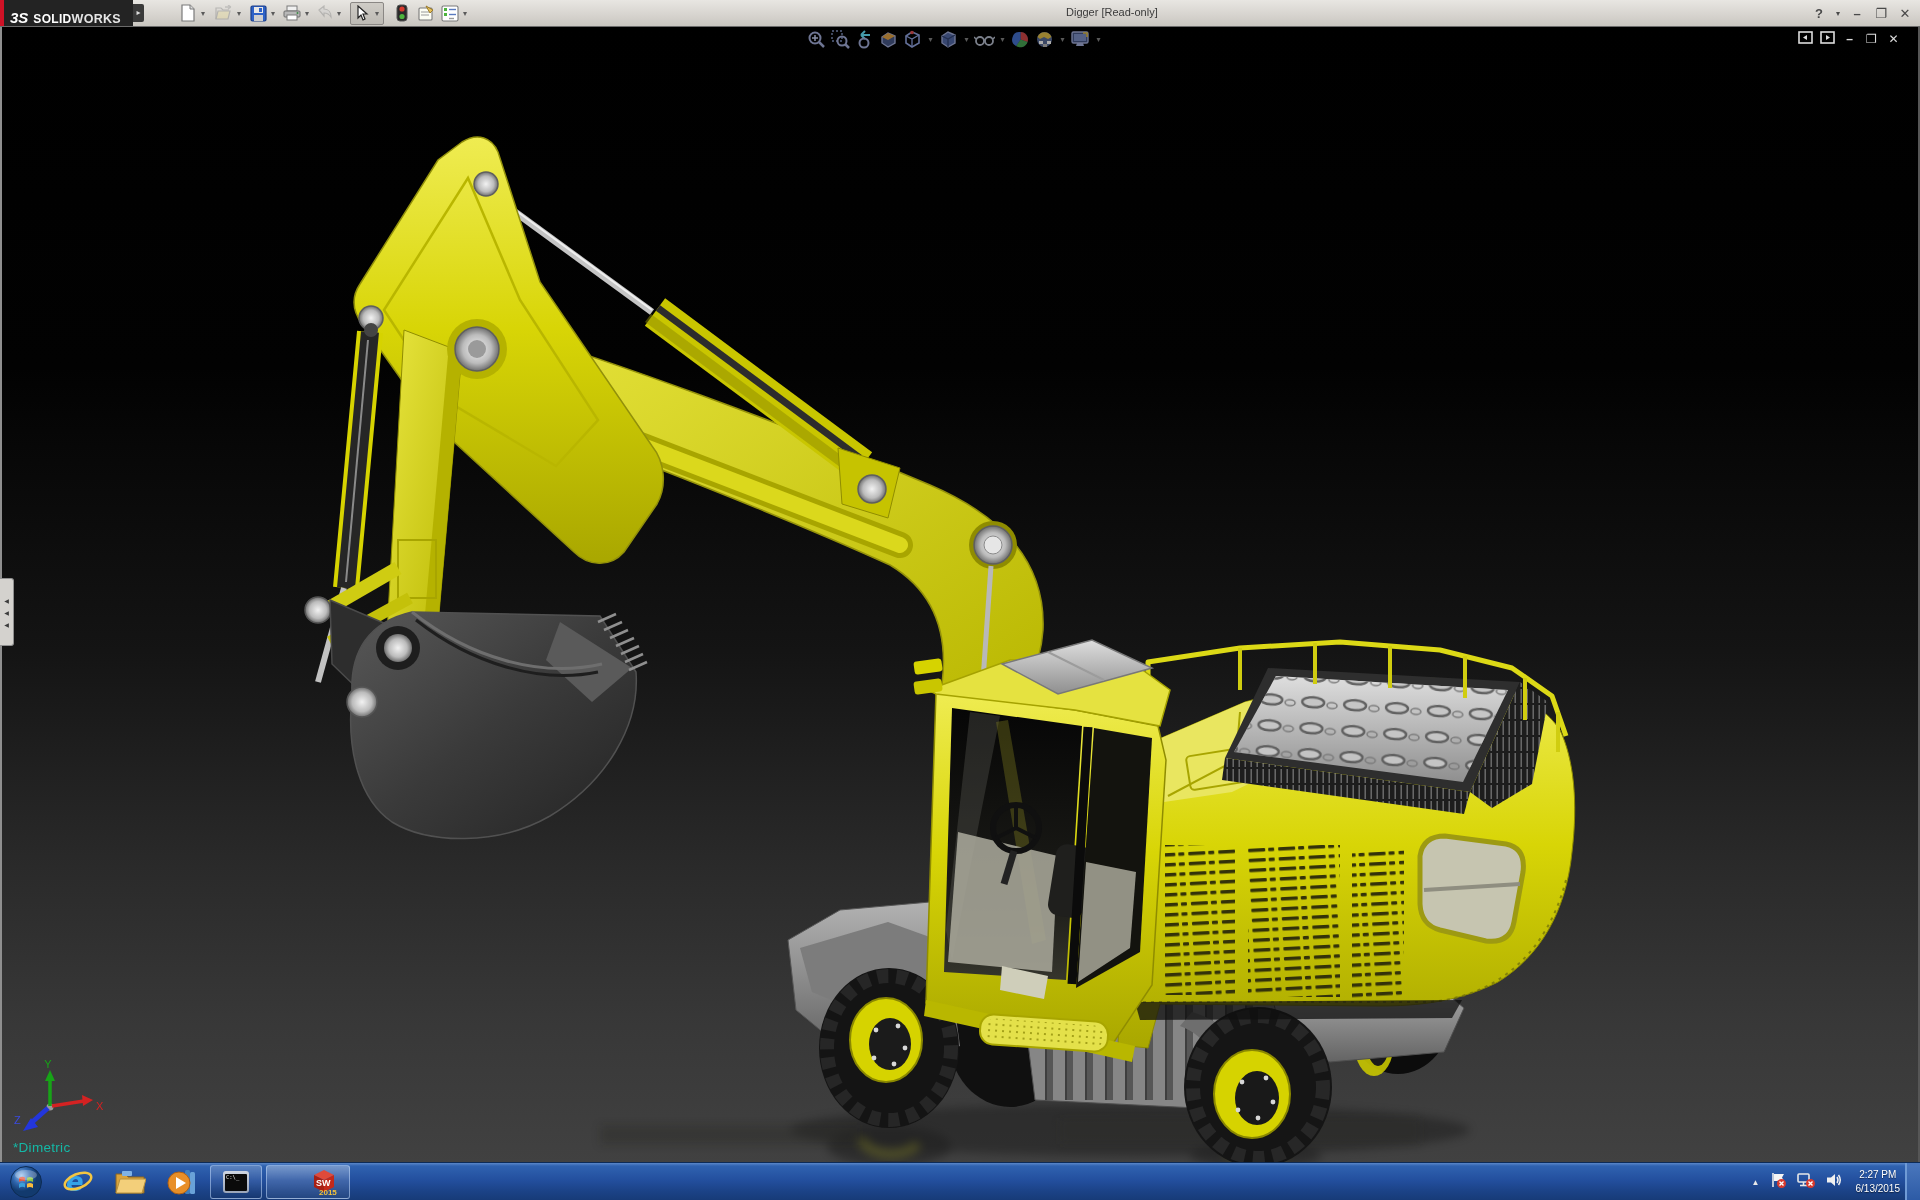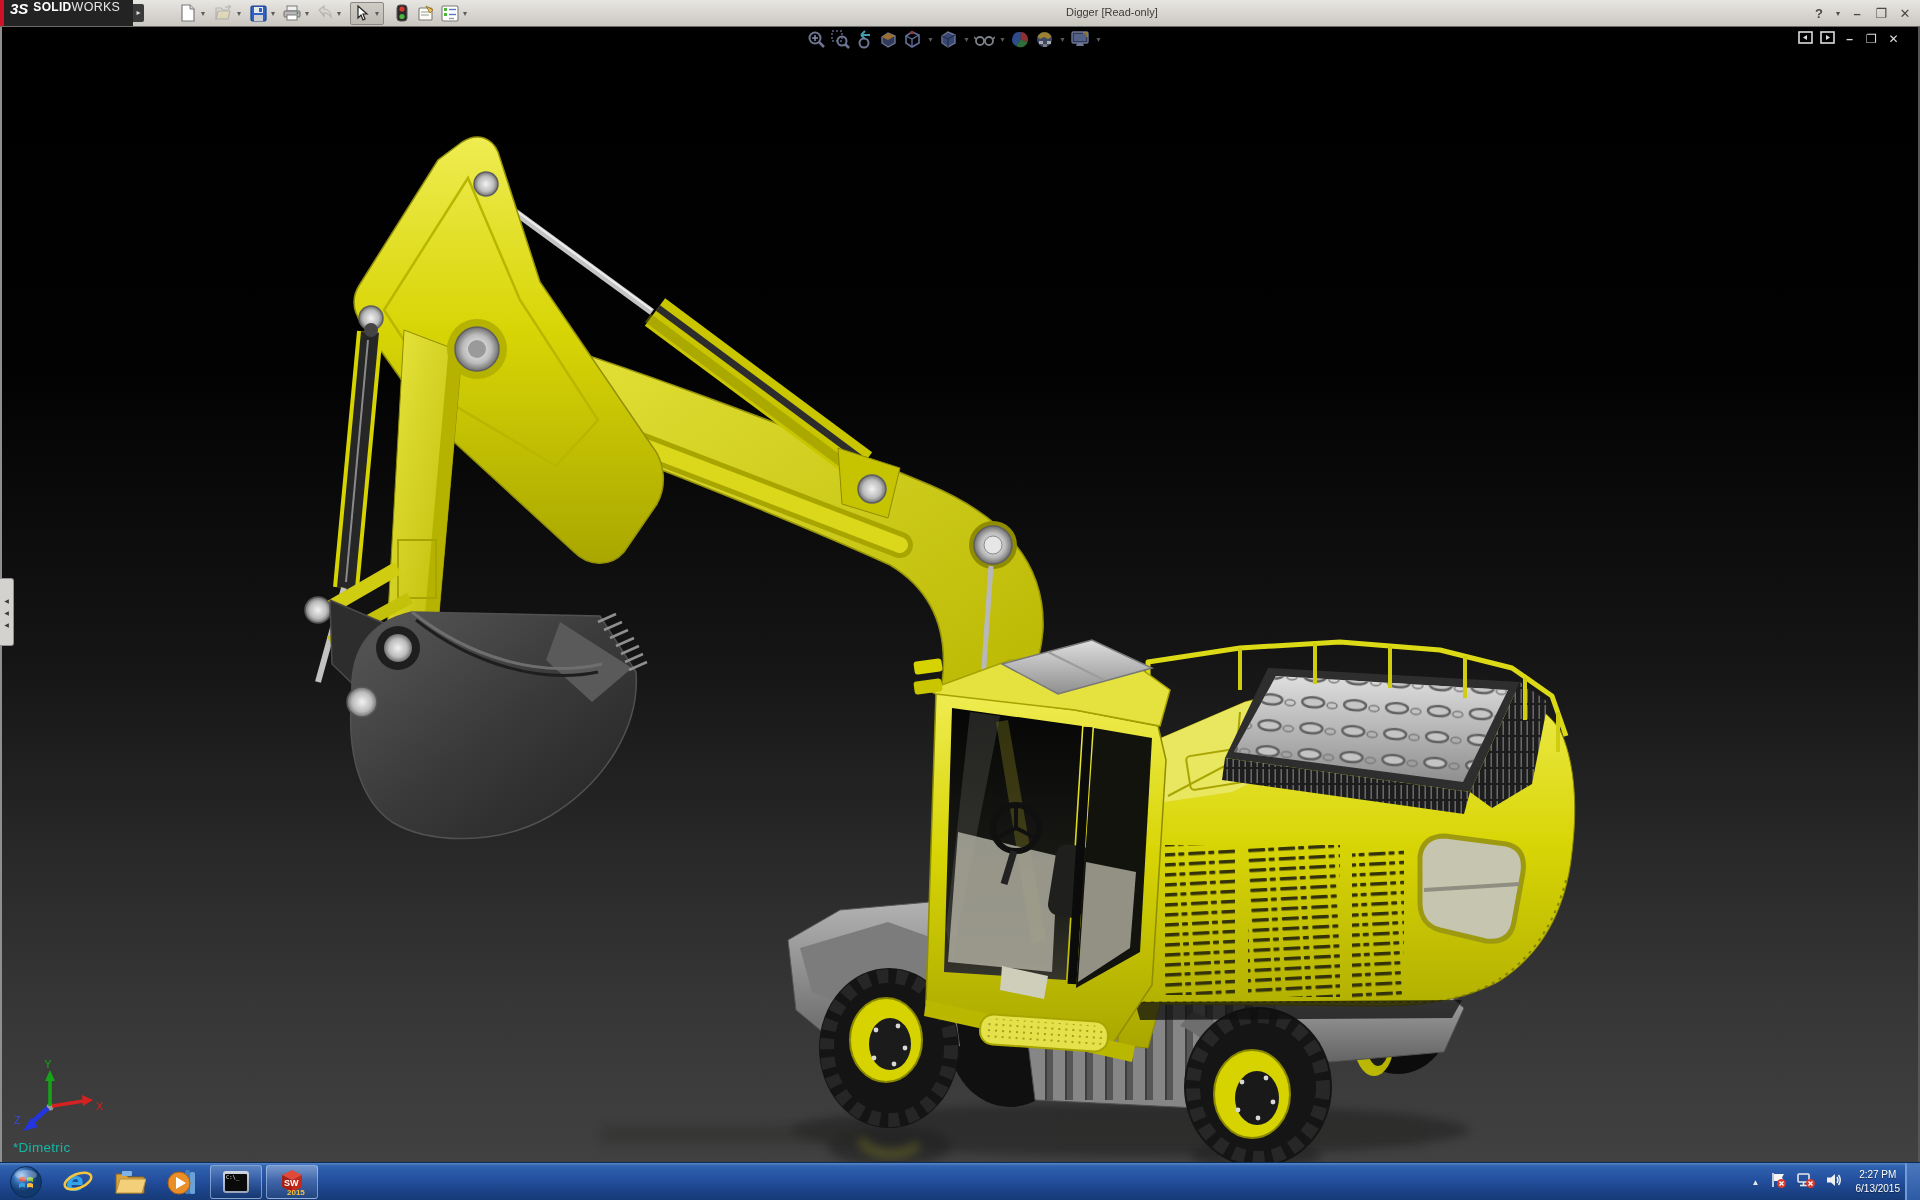--- a/index.html
+++ b/index.html
@@ -4,25 +4,25 @@
 <style>
   html,body{margin:0;padding:0;background:#000;}
   body{width:1920px;height:1200px;position:relative;overflow:hidden;
        font-family:"Liberation Sans","DejaVu Sans",sans-serif;
        -webkit-font-smoothing:antialiased;}
   
   .titlebar{position:absolute;left:0;top:0;width:1920px;height:26px;
     background:linear-gradient(#e8e6e2,#d6d3ce 60%,#c9c6c0);
     border-bottom:1px solid #6b6b6b;z-index:30;}
   .brand{position:absolute;left:0;top:0;width:133px;height:26px;background:#232323;
-    display:flex;align-items:flex-start;}
+    display:flex;align-items:flex-end;}
   .brand .red{position:absolute;left:0;top:0;width:4px;height:26px;background:#cf1226;}
   .brand .mark{color:#fff;font-style:italic;font-weight:bold;font-size:15px;margin-left:10px;}
   .brand .b1{color:#fff;font-weight:bold;font-size:12px;letter-spacing:.3px;margin-left:5px;}
-  .brand .b2{color:#e6e6e6;font-weight:normal;font-size:12.5px;letter-spacing:.3px;}
+  .brand .b2{color:#e6e6e6;font-weight:bold;font-size:12.5px;letter-spacing:.3px;}
   .brand-expand{position:absolute;left:133px;top:4px;width:11px;height:18px;background:#3a3a3a;
     color:#ddd;font-size:8px;line-height:18px;text-align:center;border-radius:0 2px 2px 0;}
   .tb-icons{position:absolute;left:172px;top:2px;height:22px;display:flex;align-items:center;}
   .tbi{width:20px;height:20px;display:flex;align-items:center;justify-content:center;}
   .tb-arrow{font-size:8px;color:#5a5a5a;width:10px;text-align:center;}
   .sel-box{display:flex;align-items:center;border:1px solid #8a8784;background:linear-gradient(#cfccc6,#bdbab4);
     height:21px;border-radius:2px;padding:0 1px;margin-left:6px;}
   .title-text{position:absolute;left:1066px;top:6px;font-size:11px;color:#3a3a3a;}
   .win-ctrls{position:absolute;right:6px;top:0;height:26px;display:flex;align-items:center;gap:6px;
     color:#4a4a4a;font-size:13px;}
@@ -46,21 +46,21 @@
     color:#3c3c3c;font-size:6px;}
   .orient-label{position:absolute;left:13px;top:1140px;font-size:13.5px;color:#14b8a6;z-index:6;letter-spacing:.3px;}
   .model-svg{position:absolute;left:0;top:0;z-index:4;}
   
   .taskbar{position:absolute;left:0;top:1162px;width:1920px;height:38px;z-index:40;
     background:linear-gradient(#5a87c9 0%,#2f62b0 8%,#234f9e 45%,#1b4286 75%,#163a76 100%);
     border-top:1px solid #0d2b57;display:flex;align-items:center;}
   .tb-app{width:52px;height:34px;display:flex;align-items:center;justify-content:center;}
   .tb-frame{border:1px solid rgba(190,215,250,.55);background:linear-gradient(rgba(255,255,255,.22),rgba(255,255,255,.08) 45%,rgba(0,0,0,.08));
     border-radius:3px;width:50px;height:32px;display:flex;align-items:center;justify-content:center;margin:0 2px;}
-  .tb-frame.focus{background:linear-gradient(rgba(255,255,255,.34),rgba(255,255,255,.14) 45%,rgba(255,255,255,.05));}
+  .tb-frame.focus{background:linear-gradient(rgba(255,255,255,.34),rgba(255,255,255,.14) 45%,rgba(255,255,255,.05));padding-left:32px;}
   .cmd-ic{width:26px;height:22px;background:linear-gradient(#cfd6e2,#9aa5b8);border-radius:3px;
     display:flex;align-items:center;justify-content:center;}
   .cmd-scr{width:21px;height:17px;background:#0a0a0a;border-radius:1px;color:#e8e8e8;font-size:5.5px;
     font-family:"DejaVu Sans Mono",monospace;padding-left:1px;line-height:6px;}
   .tray{position:absolute;right:20px;top:0;height:38px;display:flex;align-items:center;gap:9px;}
   .clock{color:#fff;font-size:10px;text-align:center;line-height:14px;text-shadow:0 1px 1px rgba(0,0,0,.5);margin-left:4px;}
   .show-desktop{position:absolute;right:0;top:0;width:13px;height:38px;
     background:linear-gradient(#4a77bd,#2c5aa5);border-left:2px solid #6f9bd6;}
   .tray-caret{color:#eaeaea;font-size:8px;}
 </style>

